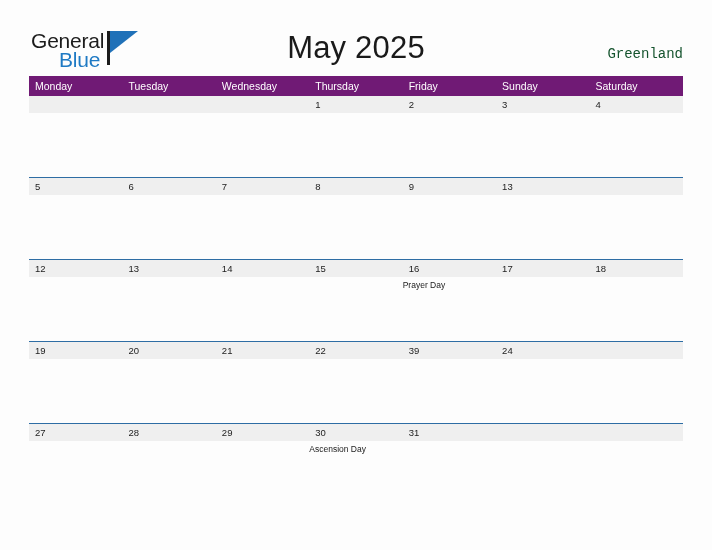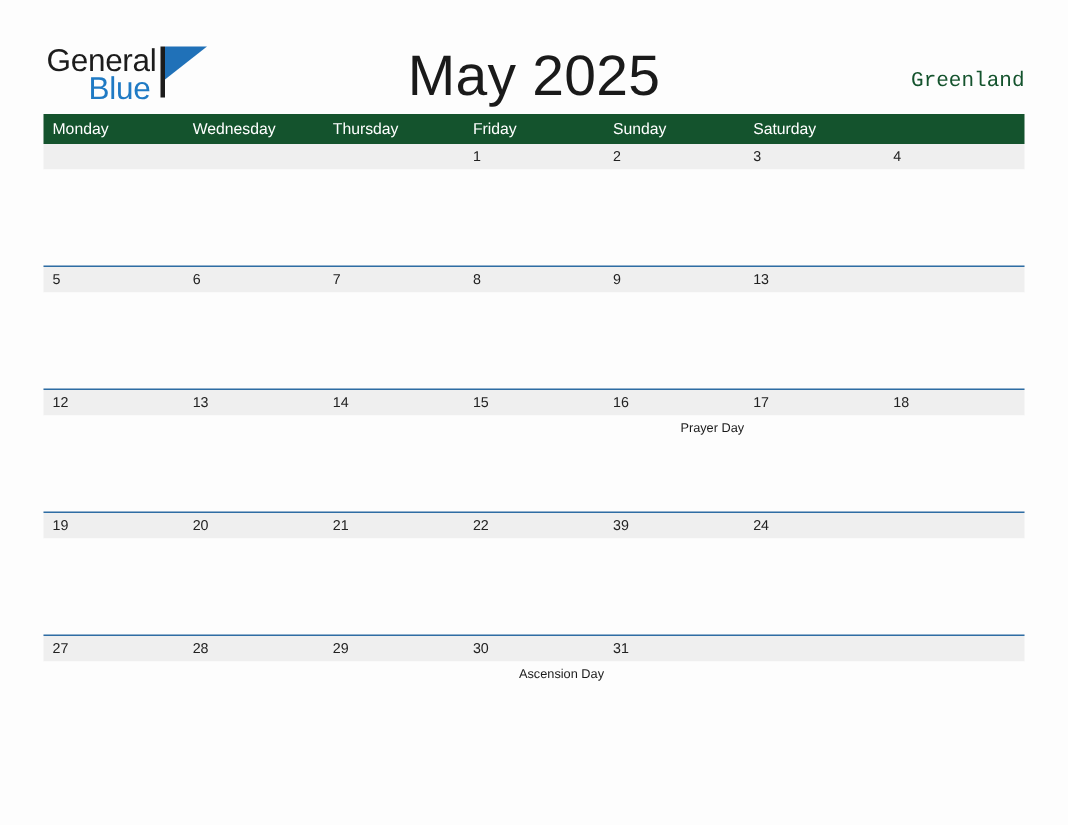--- a/index.html
+++ b/index.html
@@ -73,21 +73,21 @@
     border-left: 28px solid #2071b8;
     border-bottom: 22px solid transparent;
   }
 
   .cal-title {
     position: absolute;
     left: 0;
     top: 30px;
     width: 712px;
     text-align: center;
-    font-size: 38px;
+    font-size: 31px;
     color: #1a1a1a;
     font-weight: normal;
     font-family: "Liberation Sans", sans-serif;
     letter-spacing: 0.2px;
   }
   .cal-location {
     position: absolute;
     right: 29px;
     top: 46px;
     font-size: 14px;
@@ -107,21 +107,21 @@
     width: 654px;
   }
   .cell {
     width: 93.43px;
     box-sizing: border-box;
   }
 
   
   .head-row {
     height: 20px;
-    background: #14532d;
+    background: #701a75;
   }
   .head-cell {
     height: 20px;
     line-height: 20px;
     padding-left: 6px;
     font-size: 10.5px;
     color: #ffffff;
     font-family: "Liberation Sans", sans-serif;
     box-sizing: border-box;
   }
@@ -153,21 +153,21 @@
   }
   .event-band {
     display: flex;
     width: 654px;
     height: 64px;
     background: #fdfdfd;
   }
   .event-cell {
     width: 93.43px;
     padding-top: 3px;
-    text-align: right;
+    text-align: left;
     box-sizing: border-box;
   }
   .event-text {
     font-size: 8.5px;
     color: #1a1a1a;
     line-height: 11px;
     font-family: "Liberation Sans", sans-serif;
   }
 </style>
 </head>
@@ -185,20 +185,21 @@
     </div>
 
     <div class="cal-title">May 2025</div>
     <div class="cal-location">Greenland</div>
   </div>
 
   <div class="grid">
 
     <div class="row head-row">
       <div class="cell head-cell">Monday</div>
+      <div class="cell head-cell">Tuesday</div>
       <div class="cell head-cell">Wednesday</div>
       <div class="cell head-cell">Thursday</div>
       <div class="cell head-cell">Friday</div>
       <div class="cell head-cell">Sunday</div>
       <div class="cell head-cell">Saturday</div>
     </div>
 
     <div class="week">
       <div class="date-band">
         <div class="date-cell"></div>

